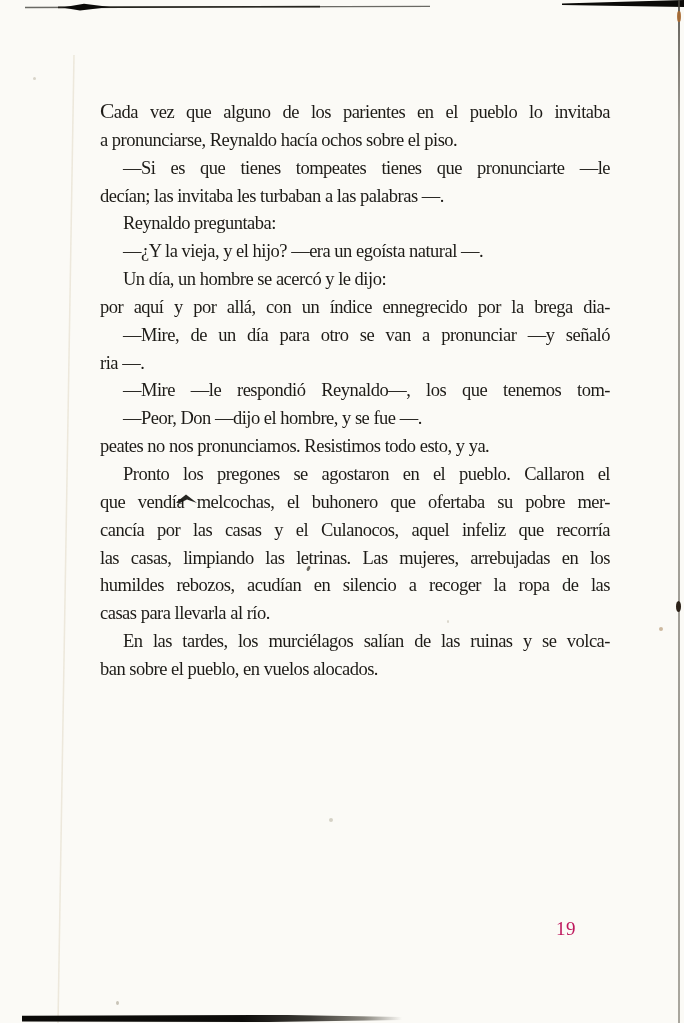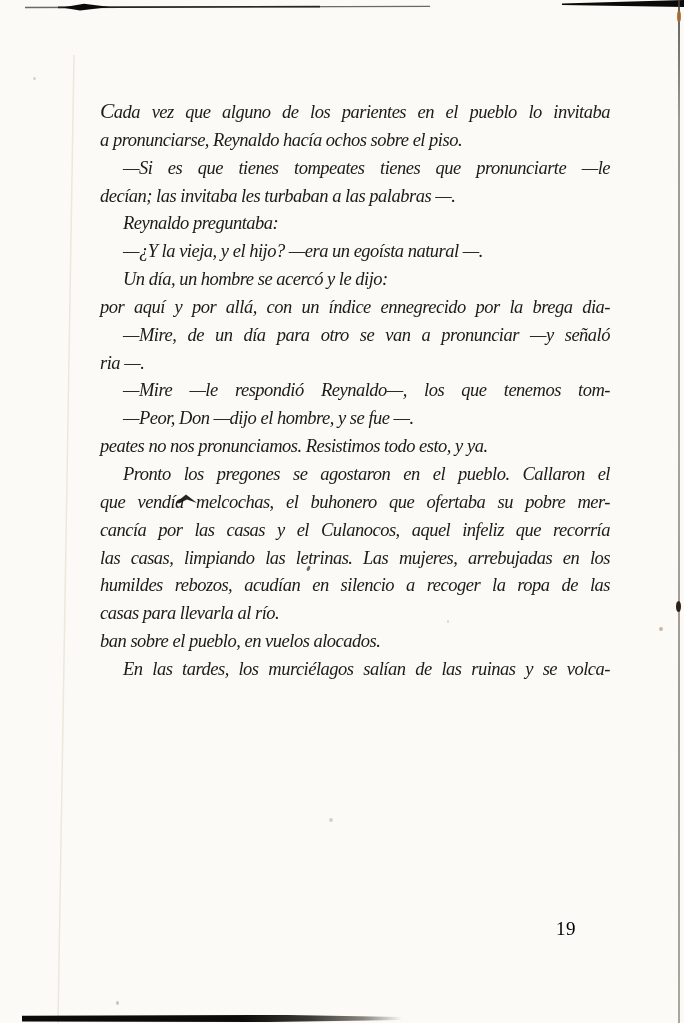--- a/index.html
+++ b/index.html
@@ -25,21 +25,20 @@
     width: 510px;
   }
   .tline {
     font-size: 18.5px;
     line-height: 27.85px;
     letter-spacing: -0.5px;
     white-space: normal;
     text-align: justify;
     text-align-last: justify;
     color: #1d1b17;
-    font-style: italic;
   }
   .tline.last {
     text-align: right;
     text-align-last: left;
   }
   .tline.indent {
     padding-left: 23px;
   }
   .tline.first::first-letter {
     font-size: 21.5px;
@@ -47,21 +46,21 @@
   }
 
   
   #page-number {
     position: absolute;
     left: 556px;
     top: 918px;
     width: 40px;
     font-size: 19px;
     letter-spacing: 0.5px;
-    color: #000000;
+    color: #be185d;
   }
 
   
   .artifact { position: absolute; pointer-events: none; }
 
   #top-streaks { left: 0; top: 0; width: 684px; height: 18px; }
 
   #right-edge-line {
     left: 678px; top: 0; width: 2px; height: 1023px;
     background: linear-gradient(180deg,
@@ -131,22 +130,22 @@
     <div class="tline last">ria —.</div>
     <div class="tline indent">—Mire —le respondió Reynaldo—, los que tenemos tom-</div>
     <div class="tline indent last">—Peor, Don —dijo el hombre, y se fue —.</div>
     <div class="tline last">peates no nos pronunciamos. Resistimos todo esto, y ya.</div>
     <div class="tline indent">Pronto los pregones se agostaron en el pueblo. Callaron el</div>
     <div class="tline">que vendía melcochas, el buhonero que ofertaba su pobre mer-</div>
     <div class="tline">cancía por las casas y el Culanocos, aquel infeliz que recorría</div>
     <div class="tline">las casas, limpiando las letrinas. Las mujeres, arrebujadas en los</div>
     <div class="tline">humildes rebozos, acudían en silencio a recoger la ropa de las</div>
     <div class="tline last">casas para llevarla al río.</div>
+    <div class="tline indent">En las tardes, los murciélagos salían de las ruinas y se volca-</div>
     <div class="tline last">ban sobre el pueblo, en vuelos alocados.</div>
-    <div class="tline indent">En las tardes, los murciélagos salían de las ruinas y se volca-</div>
   </div>
 
   <svg id="ink-smudge" class="artifact" viewBox="0 0 26 16" xmlns="http://www.w3.org/2000/svg">
     <polygon points="1,9.5 11,1.5 22,10 12,6.5 4,10.5" fill="#15130f" opacity="0.92"></polygon>
   </svg>
 
   <div id="speck-1" class="artifact speck"></div>
   <div id="speck-2" class="artifact speck"></div>
   <div id="speck-3" class="artifact speck"></div>
   <div id="speck-4" class="artifact speck"></div>

